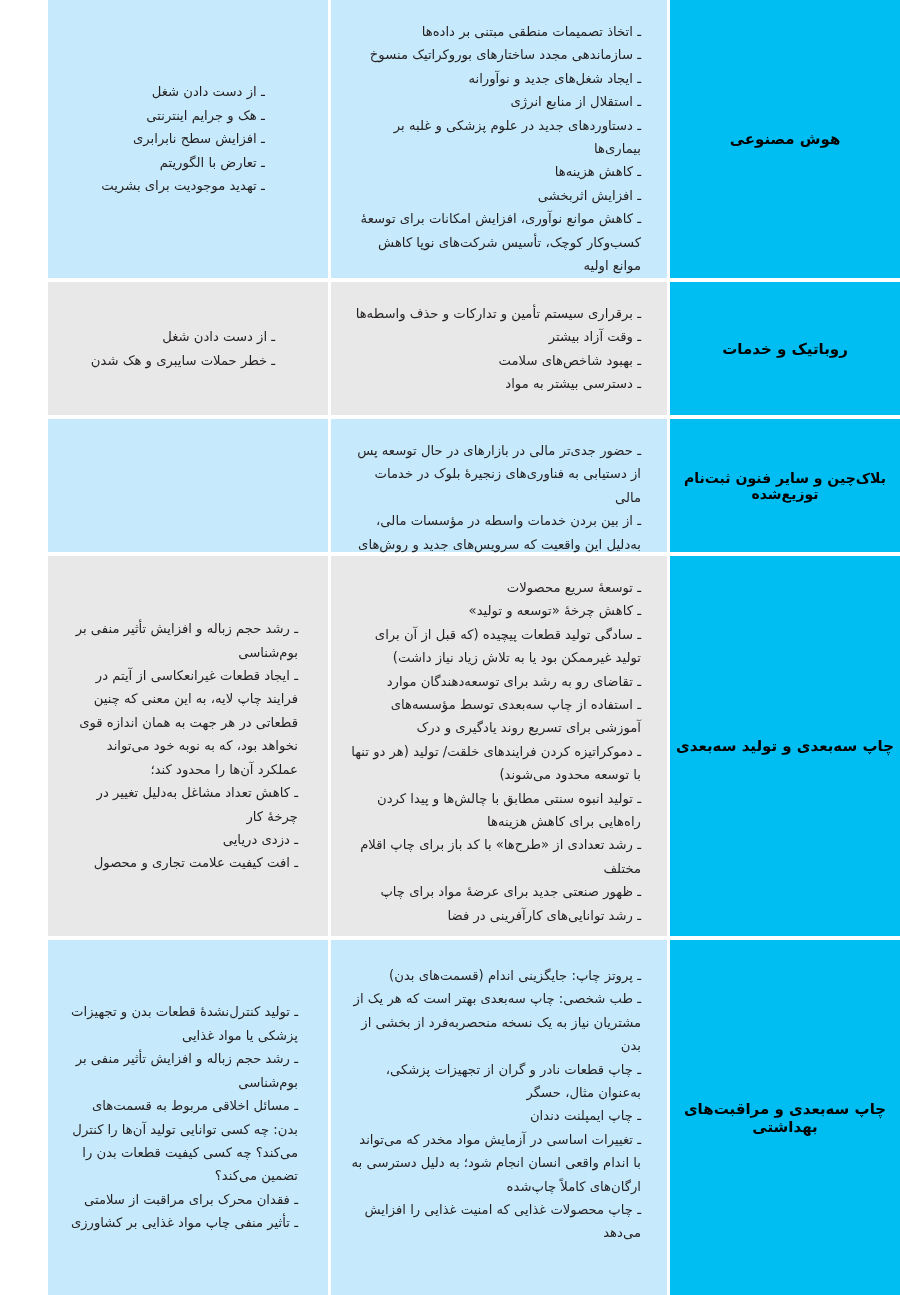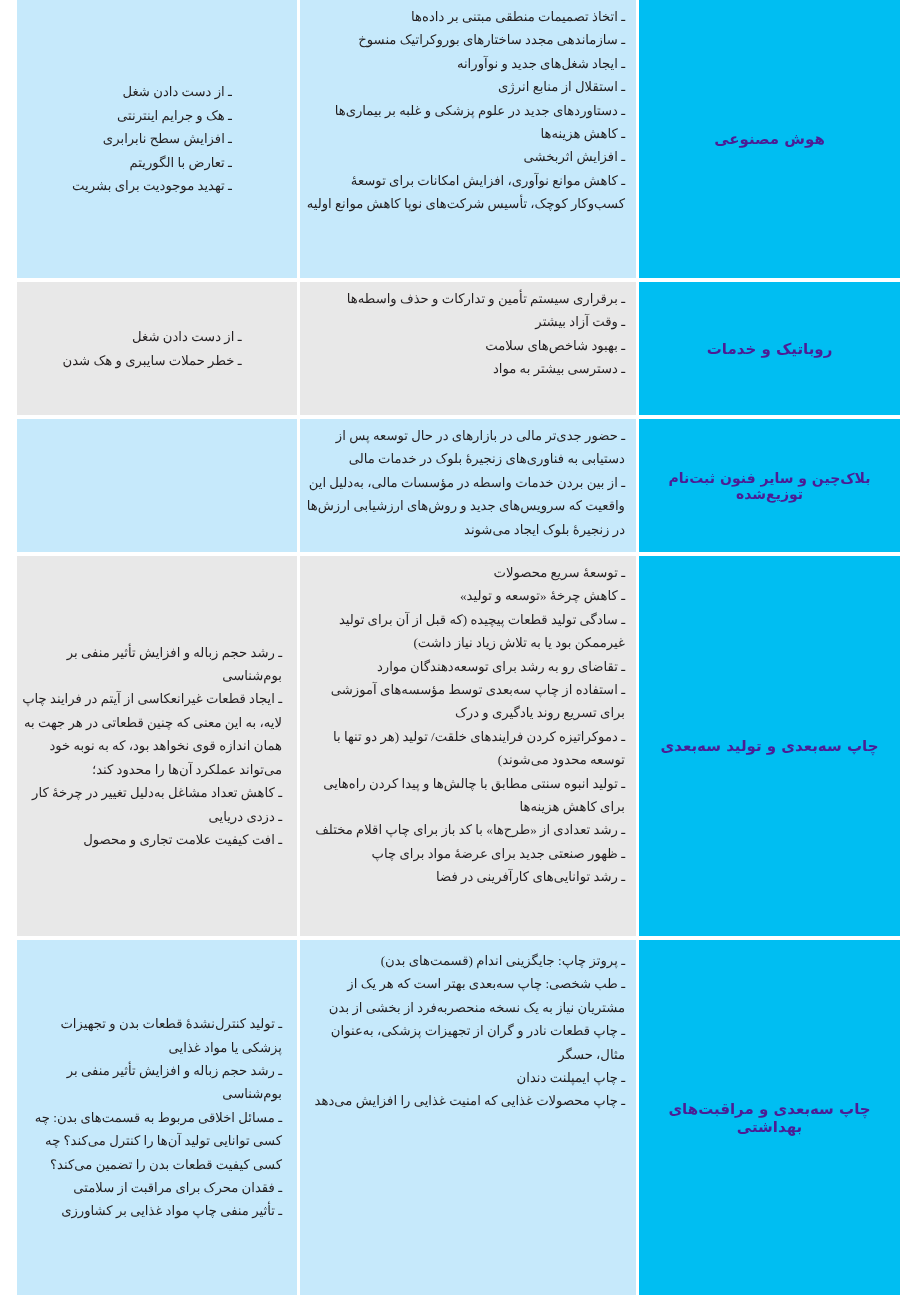--- a/index.html
+++ b/index.html
@@ -25,23 +25,23 @@
       width: 900px;
       display: flex;
       flex-direction: row; 
     }
     .cell {
       position: relative;
       box-sizing: border-box;
       height: 100%;
     }
     .cell-tech {
-      width: 261px;
+      width: 230px;
       background: #00bef2;
-      color: #4c1d95;
+      color: #000000;
       display: flex;
       align-items: center;
       justify-content: center;
       text-align: center;
       font-size: 15px;
       font-weight: bold;
       padding: 17px 4px;
     }
     .cell-opps {
       width: 336px;
@@ -54,27 +54,26 @@
       padding: 2px 14px 2px 4px;
       display: flex;
       flex-direction: column;
       justify-content: center;
       align-items: center;
     }
     .row.blue .cell-opps, .row.blue .cell-risks { background: #c6e9fb; }
     .row.gray .cell-opps, .row.gray .cell-risks { background: #e8e8e8; }
     .list {
       list-style: none;
-      margin: 1px;
+      margin: 16px;
       padding: 0;
       color: #231f20;
       font-size: 13.2px;
       line-height: 23.4px;
       text-align: right;
-      font-family: Liberation Serif, serif;
     }
     .cell-opps .list { padding-top: 2px; }
     .list li::before {
       content: "ـ ";
     }
   </style>
 </head>
 <body>
 
 <div class="table">
@@ -171,20 +170,21 @@
   <div class="row blue" style="top:940px; height:355px;">
     <div class="cell cell-tech">
       <span>چاپ سه‌بعدی و مراقبت‌های بهداشتی</span>
     </div>
     <div class="cell cell-opps" style="padding-top:6px;">
       <ul class="list">
         <li>پروتز چاپ: جایگزینی اندام (قسمت‌های بدن)</li>
         <li>طب شخصی: چاپ سه‌بعدی بهتر است که هر یک از مشتریان نیاز به یک نسخه منحصربه‌فرد از بخشی از بدن</li>
         <li>چاپ قطعات نادر و گران از تجهیزات پزشکی، به‌عنوان مثال، حسگر</li>
         <li>چاپ ایمپلنت دندان</li>
+        <li>تغییرات اساسی در آزمایش مواد مخدر که می‌تواند با اندام واقعی انسان انجام شود؛ به دلیل دسترسی به ارگان‌های کاملاً چاپ‌شده</li>
         <li>چاپ محصولات غذایی که امنیت غذایی را افزایش می‌دهد</li>
       </ul>
     </div>
     <div class="cell cell-risks">
       <ul class="list">
         <li>تولید کنترل‌نشدهٔ قطعات بدن و تجهیزات پزشکی یا مواد غذایی</li>
         <li>رشد حجم زباله و افزایش تأثیر منفی بر بوم‌شناسی</li>
         <li>مسائل اخلاقی مربوط به قسمت‌های بدن: چه کسی توانایی تولید آن‌ها را کنترل می‌کند؟ چه کسی کیفیت قطعات بدن را تضمین می‌کند؟</li>
         <li>فقدان محرک برای مراقبت از سلامتی</li>
         <li>تأثیر منفی چاپ مواد غذایی بر کشاورزی</li>

